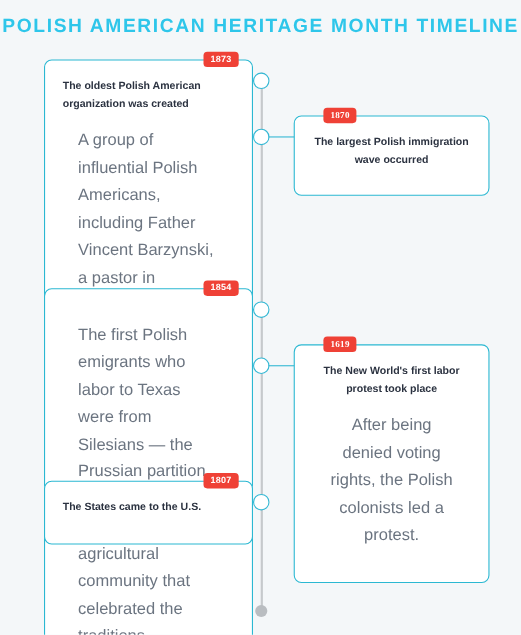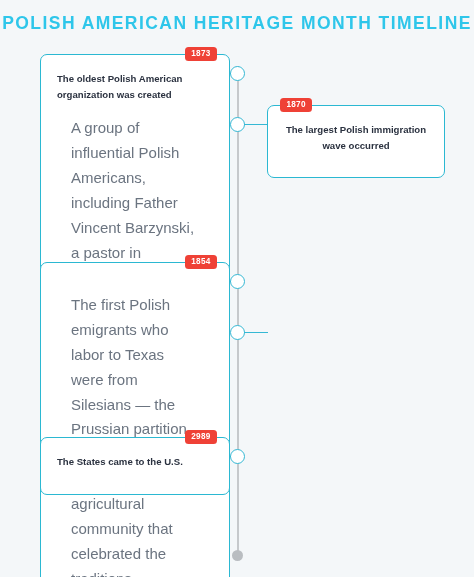--- a/index.html
+++ b/index.html
@@ -119,21 +119,21 @@
     color: #ffffff;
     font-size: 8.2px;
     font-weight: bold;
     letter-spacing: 0.25px;
     border-radius: 3.5px;
     padding: 2.5px 6.5px 3px 6.5px;
     line-height: 1;
     white-space: nowrap;
   }
   .card.left  .badge { top: -8px; right: 12px; }
-  .card.right .badge { top: -8px; left: 12px; }
+  .card.right .badge { top: -8px; left: 26px; font-family: Liberation Serif, serif; }
 </style>
 </head>
 <body>
 
 <div class="header">
   <div class="title">POLISH AMERICAN HERITAGE MONTH TIMELINE</div>
 </div>
 
 <div class="timeline">
 
@@ -157,21 +157,26 @@
 
   <div class="node" style="top:228px;"></div>
   <div class="connector" style="left:193px; top:234.5px; width:38px;"></div>
   <div class="card left" style="top:216px;">
     <div class="badge">1854</div>
     <p class="card-body">The first Polish emigrants who labor to Texas were from Silesians — the Prussian partition of Poland. They created an agricultural community that celebrated the traditions, customs, and language of their native country.</p>
   </div>
 
   <div class="node" style="top:279px;"></div>
   <div class="connector" style="left:244px; top:285.5px; width:24px;"></div>
+  <div class="card right" style="top:267px;">
+    <div class="badge">1619</div>
+    <p class="card-head">The New World's first labor protest took place</p>
+    <p class="card-body">After being denied voting rights, the Polish colonists led a protest.</p>
+  </div>
 
   <div class="node" style="top:403px;"></div>
   <div class="connector" style="left:193px; top:409.5px; width:38px;"></div>
   <div class="card left" style="top:391px;">
-    <div class="badge">2989</div>
+    <div class="badge">1807</div>
     <p class="card-head">The States came to the U.S.</p>
   </div>
 
 </div>
 
 </body></html>

